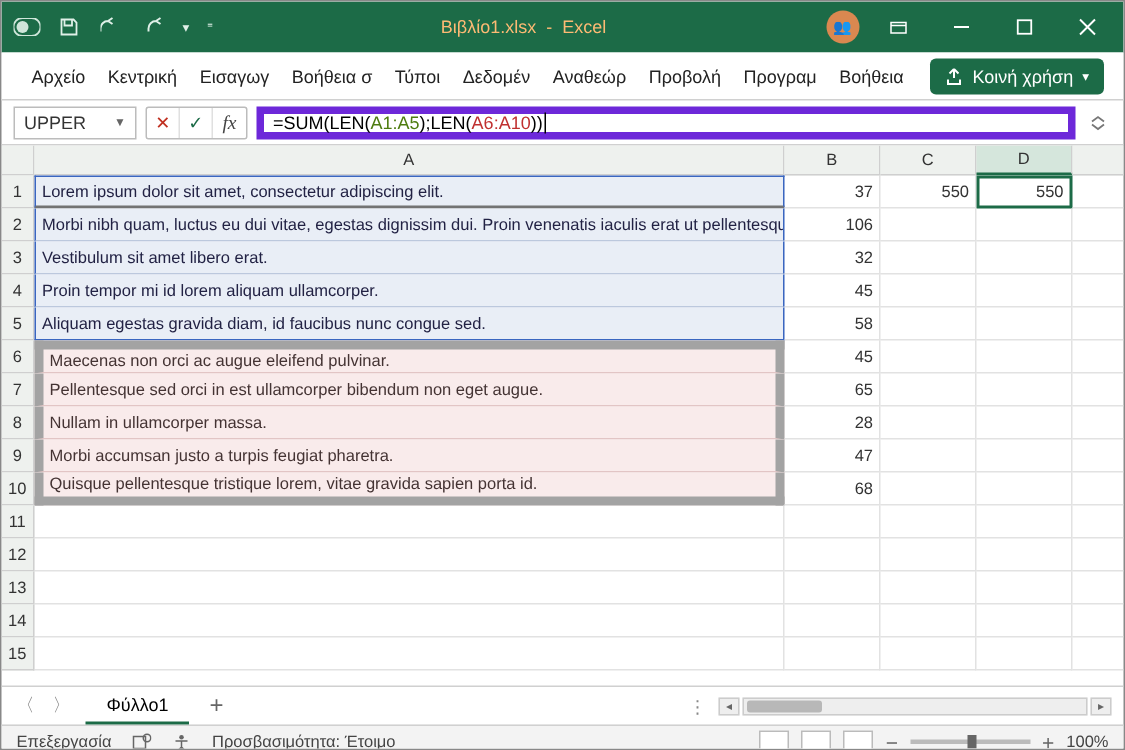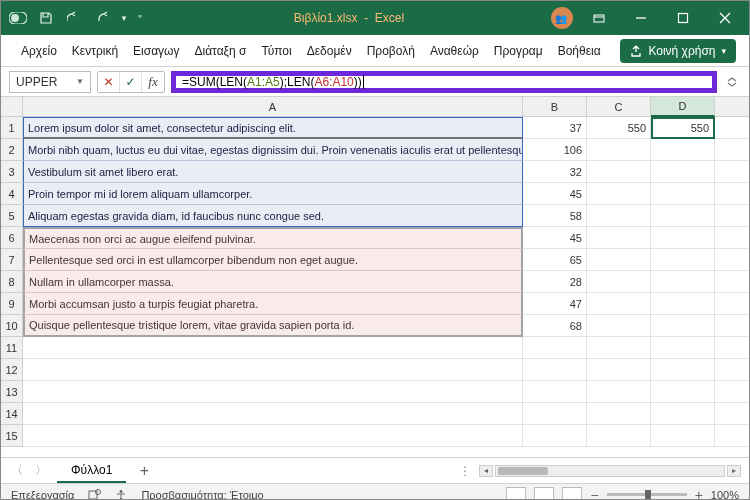--- a/index.html
+++ b/index.html
@@ -35,21 +35,21 @@
 .grid { display: grid; grid-template-columns: 22px 500px 64px 64px 64px 36px; }
 .hdr { background: #eef1ee; border-right: 1px solid #cfcfcf; border-bottom: 1px solid #cfcfcf; height: 20px; display: flex; align-items: center; justify-content: center; font-size: 11px; color: #333; }
 .hdr.d { background: #d5e6dc; border-bottom: 2px solid #1c6b47; font-weight: 500; }
 .rowhdr { background: #eef1ee; border-right: 1px solid #cfcfcf; border-bottom: 1px solid #cfcfcf; height: 22px; display: flex; align-items: center; justify-content: center; font-size: 11px; color: #333; }
 .cell { border-right: 1px solid #e2e2e2; border-bottom: 1px solid #e2e2e2; height: 22px; padding: 0 4px; font-size: 11px; display: flex; align-items: center; overflow: hidden; white-space: nowrap; color: #333; }
 .cell.num { justify-content: flex-end; }
 .cell.blue { background: #e9eef6; border: 1px solid #3a66c0; color: #224; }
 .cell.blue-top { border-bottom: 2px solid #737373; }
 .cell.blue-mid { border-top: none; border-bottom: 1px solid #bcc8dd; }
 .cell.blue-bot { border-top: none; }
-.cell.red { background: #f9ebeb; border: 2px solid #a3a3a3; color: #433; }
+.cell.red { background: #f9ebeb; border: 6px solid #a3a3a3; color: #433; }
 .cell.red-top { border-bottom: 1px solid #e2c5c5; }
 .cell.red-mid { border-top: none; border-bottom: 1px solid #e2c5c5; }
 .cell.red-bot { border-top: none; }
 .cell.d1 { border: 2px solid #1c6b47; background: #fff; }
 
 .sheet-tabs { height: 26px; border-top: 1px solid #d0d0d0; display: flex; align-items: center; padding: 0 8px; gap: 8px; font-size: 12px; }
 .navarrow { width: 16px; color: #888; text-align:center; }
 .tabname { padding: 4px 14px; border-bottom: 2px solid #1c6b47; background: #fff; font-weight: 500; }
 .addsheet { width: 20px; color: #666; font-size: 16px; text-align:center; }
 .hscroll { margin-left: auto; display: flex; align-items: center; gap: 2px; }
@@ -122,25 +122,25 @@
           <path d="M1 1l10 10M11 1L1 11" stroke="#fff" stroke-width="1.3"></path>
         </svg>
       </div>
   </div>
 </div>
 
 <div class="ribbon-tabs">
   <div class="tab">Αρχείο</div>
   <div class="tab">Κεντρική</div>
   <div class="tab">Εισαγωγ</div>
-  <div class="tab">Διάταξη σ</div>
+  <div class="tab">Βοήθεια σ</div>
   <div class="tab">Τύποι</div>
   <div class="tab">Δεδομέν</div>
+  <div class="tab">Αναθεώρ</div>
   <div class="tab">Προβολή</div>
-  <div class="tab">Αναθεώρ</div>
   <div class="tab">Προγραμ</div>
   <div class="tab">Βοήθεια</div>
   <div class="share-btn">
     <span>
         <svg width="12" height="12">
           <path d="M6 1v6M6 1L3 4M6 1l3 3M2 8v3h8V8" fill="none" stroke="#fff" stroke-width="1.3"></path>
         </svg>
       </span>
     <span>Κοινή χρήση</span>
     <span class="chev">▾</span>

